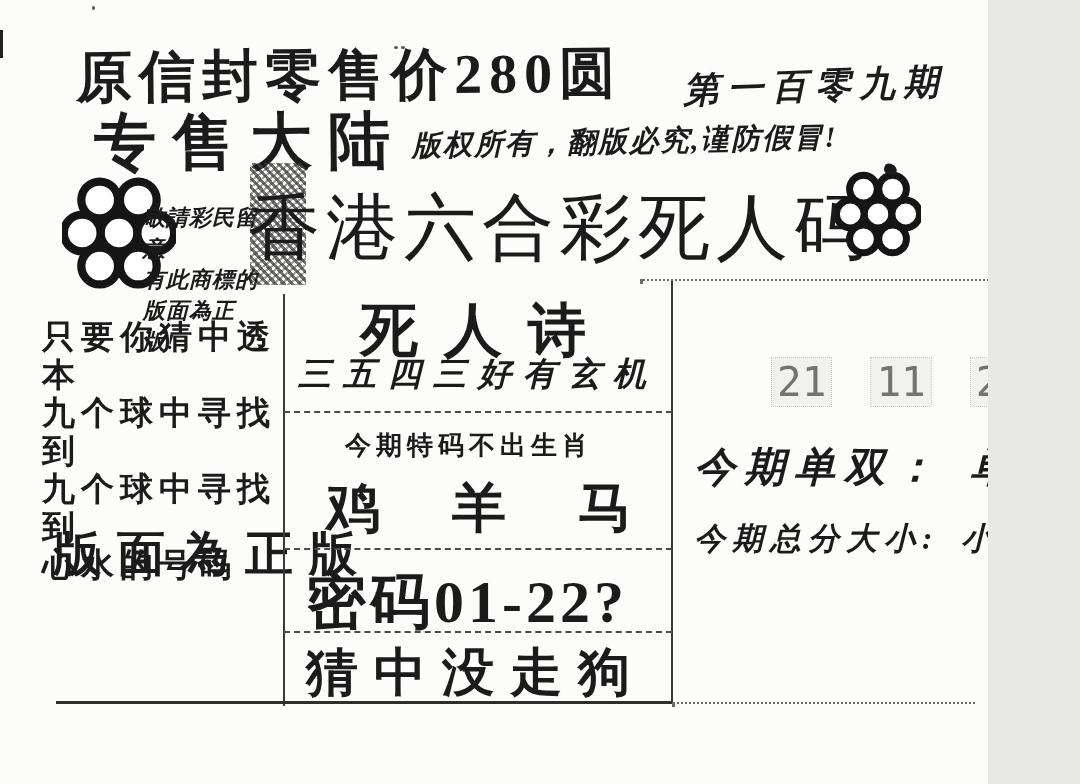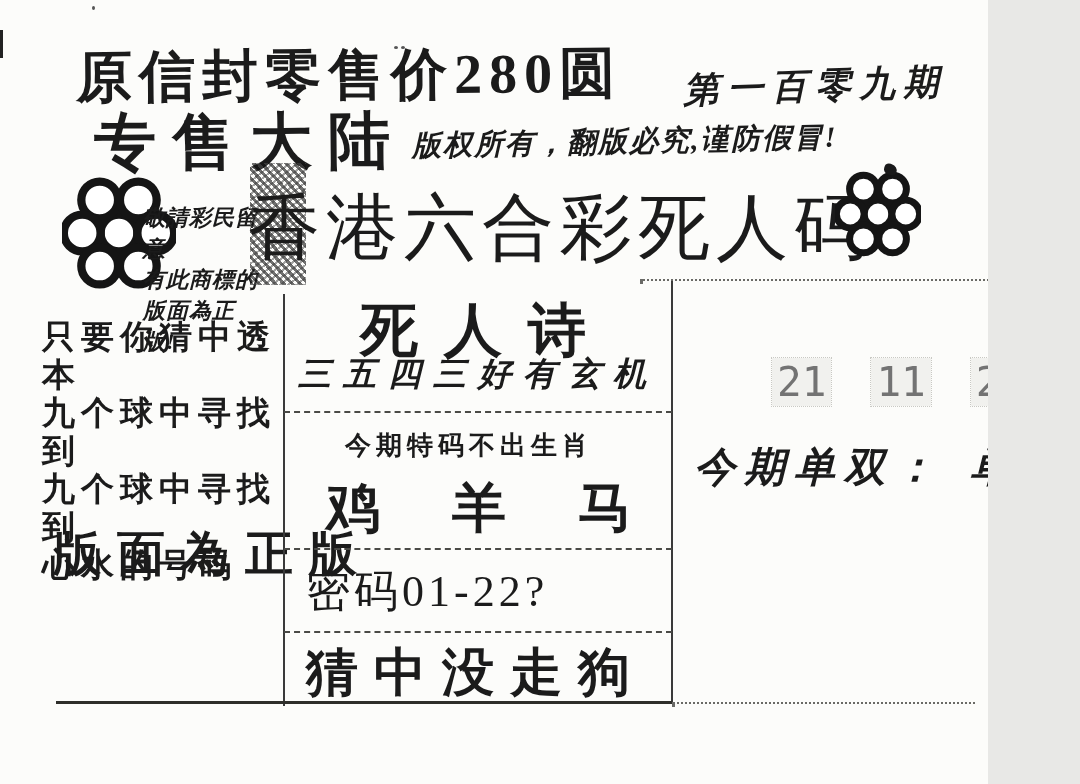--- a/index.html
+++ b/index.html
@@ -29,21 +29,21 @@
   
   .intro{left:42px;top:318px;font-size:33px;line-height:38px;letter-spacing:6px;font-weight:600;white-space:normal;width:245px;}
   .notice-title{left:53px;top:522px;font-size:48px;font-weight:800;letter-spacing:16px;}
   .notice-sub{left:76px;top:594px;font-size:37px;font-weight:700;letter-spacing:22px;font-style:italic;}
   .notice-foot{left:66px;top:658px;font-size:30px;font-weight:600;letter-spacing:6px;}
   
   .poem-title{left:360px;top:292px;font-size:58px;font-weight:800;letter-spacing:26px;}
   .poem-verse{left:298px;top:352px;font-size:33px;font-weight:700;letter-spacing:12px;font-style:italic;}
   .zodiac-label{left:305px;top:428px;font-size:26px;font-weight:700;letter-spacing:5px;margin-left:40px;}
   .zodiac-vals{left:326px;top:472px;display:flex;gap:72px;font-size:54px;font-weight:800;}
-  .password{left:306px;top:562px;font-size:44px;font-weight:400;letter-spacing:4px;}
+  .password{left:306px;top:562px;font-size:60px;font-weight:700;letter-spacing:4px;}
   .slogan{left:306px;top:638px;font-size:52px;font-weight:800;letter-spacing:16px;}
   
   .res-title{left:716px;top:308px;font-size:41px;font-weight:700;letter-spacing:10px;font-style:italic;}
   .res-nums{left:772px;top:358px;display:flex;gap:40px;font-size:41px;font-family:"DejaVu Sans Mono","Liberation Mono",monospace;color:#737373;}
   .res-nums span{background:#f1f1ee;outline:1px dotted #c9c9c4;padding:0 5px;}
   .res-oddeven{left:694px;top:440px;font-size:41px;font-weight:700;letter-spacing:9px;font-style:italic;}
   .res-oddeven .val{margin-left:26px;}
   .res-size{left:694px;top:518px;font-size:31px;font-weight:600;letter-spacing:7px;font-style:italic;}
   .res-size .val{margin-left:22px;}
   
@@ -118,20 +118,23 @@
   <div class="abs slogan">猜中没走狗</div>
 
   <div class="abs res-nums">
     <span>21</span>
     <span>11</span>
     <span>29</span>
   </div>
   <div class="abs res-oddeven">
     <span>今期单双：</span><span class="val">单</span>
   </div>
+  <div class="abs res-size">
+    <span>今期总分大小:</span><span class="val">小</span>
+  </div>
 
   <div class="vline" style="left:283px;top:294px;height:412px;"></div>
   <div class="vline" style="left:671px;top:280px;height:423px;border-left-width:2px;"></div>
   <div class="hline dotted" style="left:640px;top:279px;width:366px;"></div>
   <div class="hline" style="left:284px;top:411px;width:388px;border-top-style:dashed;border-top-color:#4a4a46;"></div>
   <div class="hline" style="left:284px;top:548px;width:388px;border-top-style:dashed;border-top-color:#4a4a46;"></div>
   <div class="hline" style="left:284px;top:631px;width:388px;border-top-style:dashed;border-top-color:#4a4a46;"></div>
   <div class="hline" style="left:56px;top:701px;width:616px;border-top-width:3px;border-top-color:#2e2e2a;"></div>
   <div class="hline dotted" style="left:672px;top:702px;width:300px;"></div>
   <div class="edge-tick"></div>

